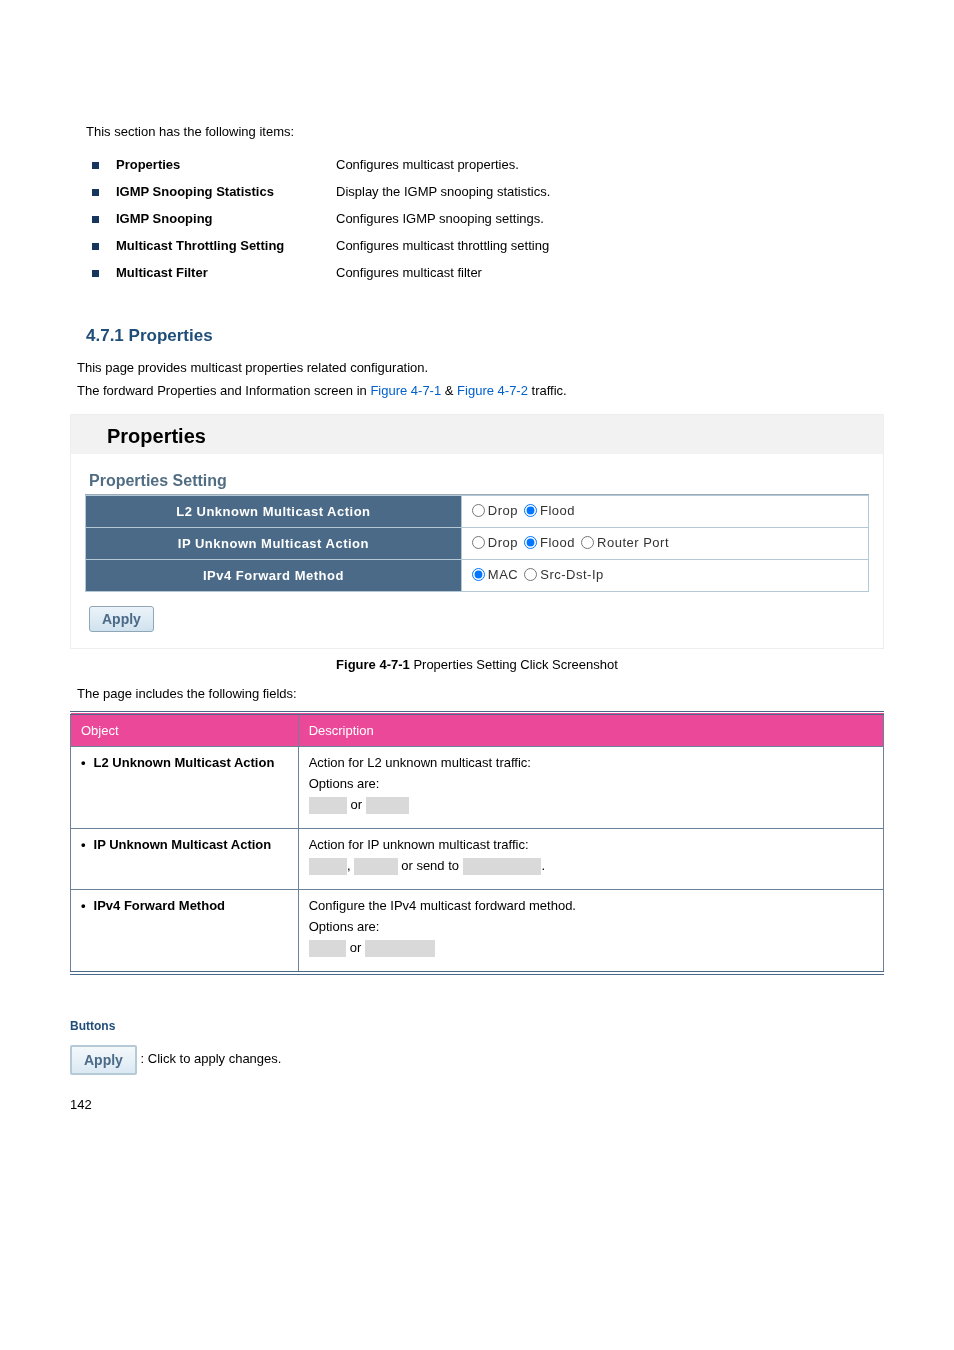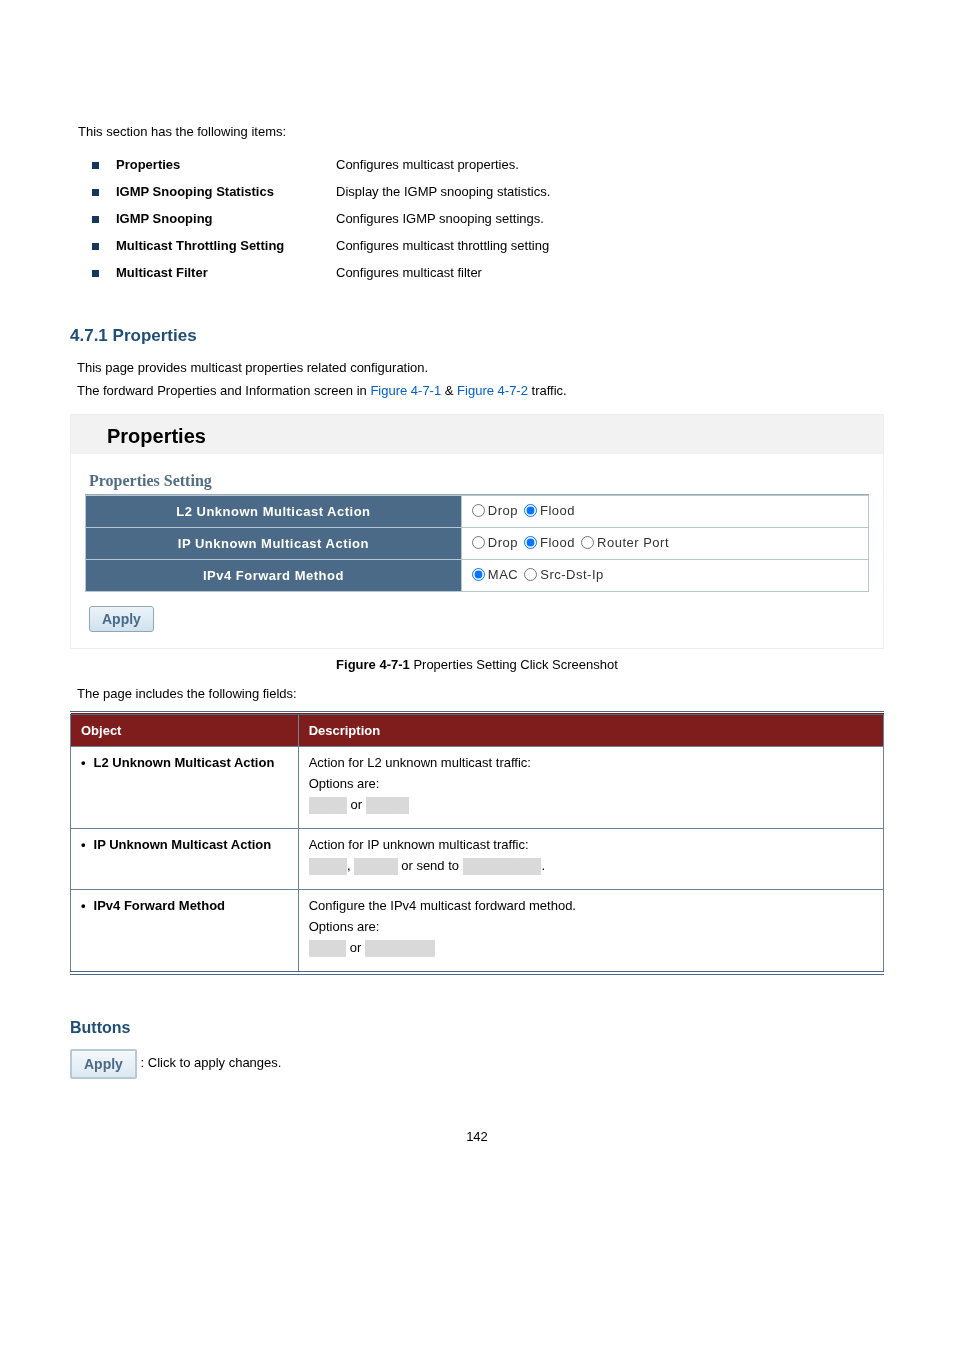--- a/index.html
+++ b/index.html
@@ -9,35 +9,35 @@
     font-family: Arial, Helvetica, sans-serif;
     background: #fff;
     color: #000;
     font-size: 13px;
   }
   .page {
     width: 954px;
     margin: 0 auto;
     padding: 110px 70px 40px 70px;
   }
-  .intro-line { margin: 14px 0 12px 8px; }
+  .intro-line { margin: 14px 0 12px 16px; }
   .items-table { border-collapse: collapse; margin-left: 10px; margin-bottom: 40px; }
   .items-table td { padding: 6px 6px; vertical-align: top; }
   .bullet-cell { width: 30px; text-align: center; }
   .name-cell { width: 220px; font-weight: bold; }
   .sq-bullet {
     display: inline-block;
     width: 7px; height: 7px;
     background: #17365d;
   }
   .section-heading {
     font-size: 17px;
     font-weight: bold;
     color: #1f4e79;
-    margin: 34px 0 14px 0;
+    margin: 34px 0 14px 16px;
   }
   .body-line { margin: 8px 7px; }
   .link-blue { color: #0060cc; }
 
   
   .props-panel {
     border: 1px solid #eee;
     background: #fdfdfd;
     margin: 16px 0 6px 0;
     padding: 0;
@@ -45,21 +45,21 @@
   .props-header {
     background: #f2f2f2;
     padding: 10px 36px 6px 36px;
     font-family: Arial, sans-serif;
     font-size: 20px;
     font-weight: bold;
     color: #000;
   }
   .props-body { padding: 10px 14px 14px 14px; background: #fff; }
   .props-sub {
-    font-family: Liberation Serif, serif;
+    font-family: Liberation Sans, sans-serif;
     font-size: 16px;
     font-weight: bold;
     color: #516d83;
     padding: 8px 4px 4px 4px;
     border-bottom: 1px solid #9aaab8;
     margin-bottom: 0;
   }
   .cfg-table {
     width: 100%;
     border-collapse: collapse;
@@ -120,57 +120,57 @@
     border-left: 1px solid #6b8298;
     border-right: 1px solid #6b8298;
     border-top: 1px solid #6b8298;
     border-bottom: 1px solid #6b8298;
     padding: 8px 10px;
     font-size: 13px;
     vertical-align: top;
     text-align: left;
   }
   .fields-table th {
-    background: #7f1d1d;
+    background: #ec4899;
     color: #fff;
-    font-weight: bold;
+    font-weight: normal;
   }
   .obj-col { width: 28%; }
   .obj-cell { font-weight: bold; }
   .disc { margin-right: 8px; }
   .grey-pill {
     display: inline-block;
     background: #d9d9d9;
     color: #d9d9d9;
     padding: 0 4px;
     font-weight: bold;
     line-height: 1.3;
   }
   .desc-cell p { margin: 0 0 6px 0; }
 
   .buttons-heading {
-    font-size: 16px;
+    font-size: 12px;
     font-weight: bold;
     color: #1f4e79;
     margin: 44px 0 12px 0;
   }
   .apply-inline {
     display: inline-block;
     padding: 5px 12px;
     border: 2px solid #b6c9d7;
     border-radius: 2px;
     background: linear-gradient(#f4f8fb, #dbe9f3);
     color: #4a6a87;
     font-weight: bold;
     font-family: Verdana, Arial, sans-serif;
     font-size: 14px;
     vertical-align: middle;
     cursor: pointer;
   }
-  .page-num { text-align: center; margin-top: 50px; font-size: 13px; }
+  .page-num { margin-top: 22px; font-size: 13px; }
 </style>
 </head>
 <body>
 
 <div class="page">
 
   <p class="intro-line">This section has the following items:</p>
 
   <table class="items-table">
     <tbody id="items-tbody">

